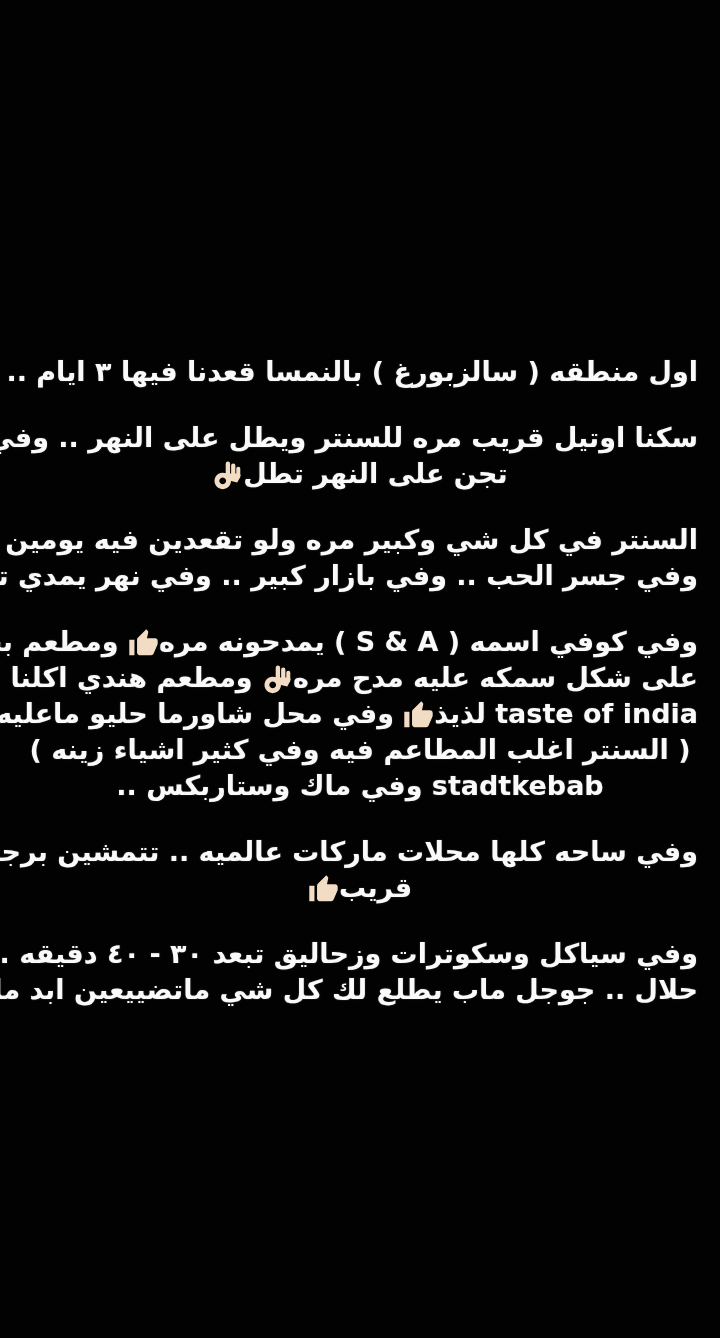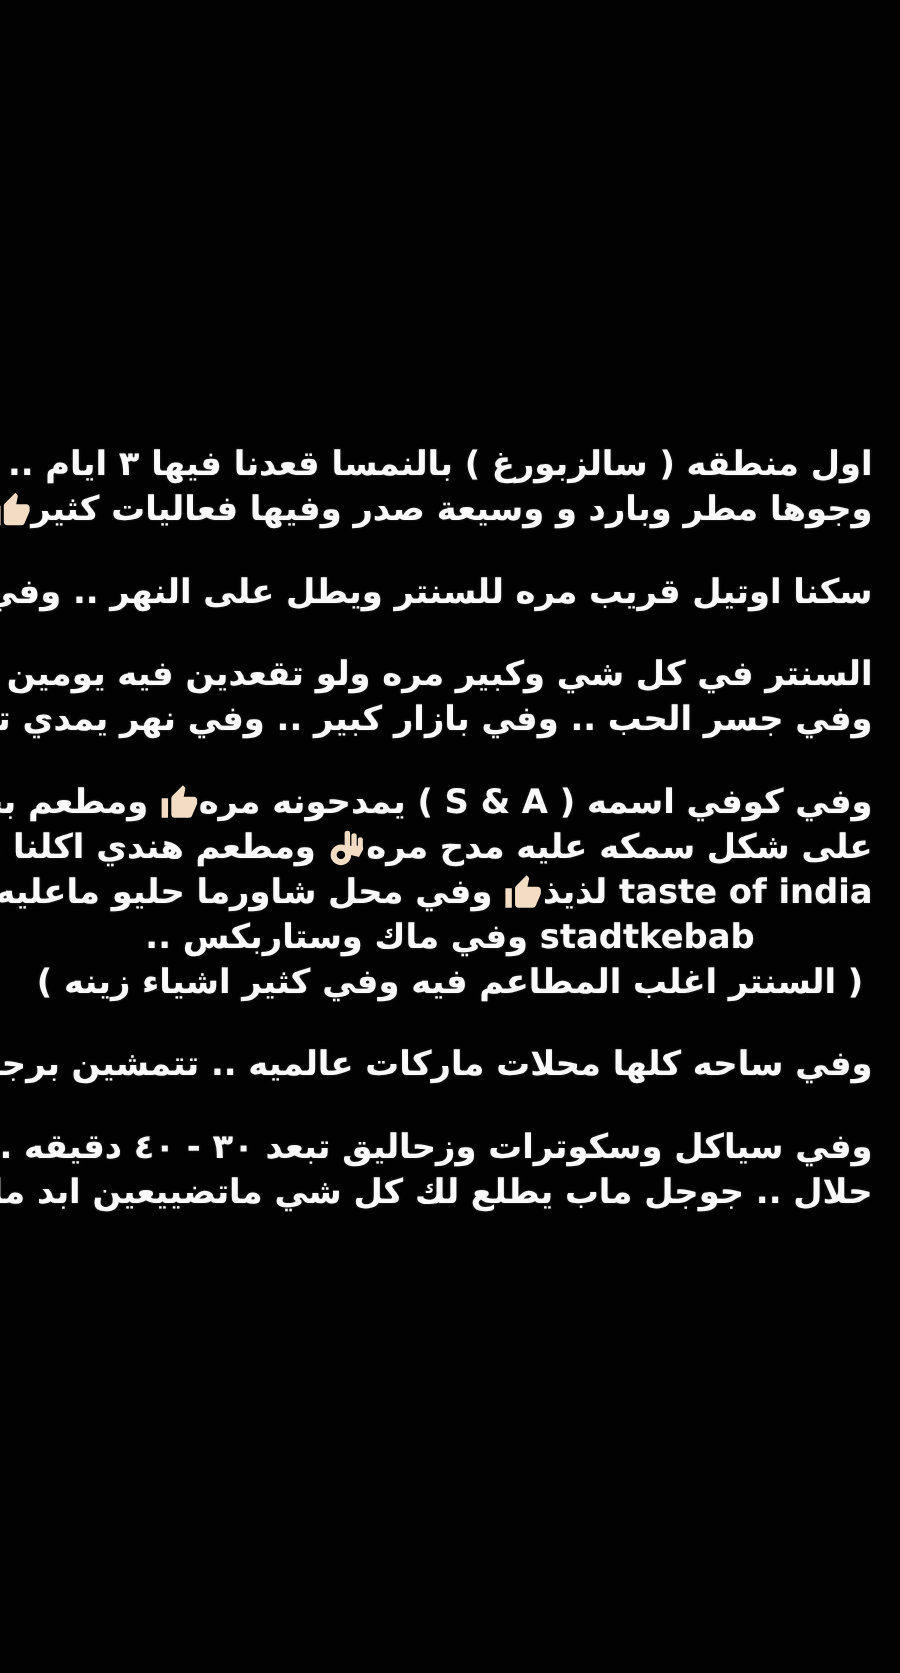--- a/index.html
+++ b/index.html
@@ -46,49 +46,56 @@
     display: inline-block;
   }
 </style>
 </head>
 <body>
 
 <div class="story-canvas">
   <div class="story-text-block">
       <div class="story-paragraph">
         <div class="story-line">اول منطقه ( سالزبورغ ) بالنمسا قعدنا فيها ٣ ايام .. تجن حبيتها</div>
-        <div class="story-line">وجوها مطر وبارد و وسيعة صدر وفيها فعاليات كثير<span class="emoji"><svg viewBox="0 0 24 24">
-              <path fill="#f2dcc3" d="M1 21h4V9H1v12zM23 10c0-1.1-.9-2-2-2h-6.31l.95-4.57.03-.32c0-.41-.17-.79-.44-1.06L14.17 1 7.58 7.59C7.22 7.95 7 8.45 7 9v10c0 1.1.9 2 2 2h9c.83 0 1.54-.5 1.84-1.22l3.02-7.05c.09-.23.14-.47.14-.73v-2z"></path>
-            </svg></span></div>
       </div>
       <div class="story-paragraph">
         <div class="story-line">سكنا اوتيل قريب مره للسنتر ويطل على النهر .. وفي كثير اوتيلات</div>
+        <div class="story-line">تجن على النهر تطل<span class="emoji"><svg viewBox="0 0 24 24">
+              <rect fill="#f2dcc3" x="10.6" y="1.2" width="3.4" height="12" rx="1.7"></rect>
+              <rect fill="#f2dcc3" x="14.8" y="2.8" width="3.3" height="10.5" rx="1.6"></rect>
+              <rect fill="#f2dcc3" x="18.8" y="5.2" width="3.1" height="8.5" rx="1.5"></rect>
+              <path fill="#f2dcc3" d="M9 10.5h12c.8 0 1.5 1.5.8 2.8l-2.3 4.2-8-2z"></path>
+              <path fill="#f2dcc3" fill-rule="evenodd" d="M8.3 9.8a6.4 6.4 0 1 0 .02 0Zm0 3.8a2.6 2.6 0 1 1-.02 0Z"></path>
+            </svg></span></div>
       </div>
       <div class="story-paragraph">
         <div class="story-line">السنتر في كل شي وكبير مره ولو تقعدين فيه يومين كامله عادي</div>
         <div class="story-line">وفي جسر الحب .. وفي بازار كبير .. وفي نهر يمدي تجلسين عنده</div>
       </div>
       <div class="story-paragraph">
         <div class="story-line">وفي كوفي اسمه ( S &amp; A ) يمدحونه مره<span class="emoji"><svg viewBox="0 0 24 24">
               <path fill="#f2dcc3" d="M1 21h4V9H1v12zM23 10c0-1.1-.9-2-2-2h-6.31l.95-4.57.03-.32c0-.41-.17-.79-.44-1.06L14.17 1 7.58 7.59C7.22 7.95 7 8.45 7 9v10c0 1.1.9 2 2 2h9c.83 0 1.54-.5 1.84-1.22l3.02-7.05c.09-.23.14-.47.14-.73v-2z"></path>
             </svg></span> ومطعم بحري علامته</div>
         <div class="story-line">على شكل سمكه عليه مدح مره<span class="emoji"><svg viewBox="0 0 24 24">
               <rect fill="#f2dcc3" x="10.6" y="1.2" width="3.4" height="12" rx="1.7"></rect>
               <rect fill="#f2dcc3" x="14.8" y="2.8" width="3.3" height="10.5" rx="1.6"></rect>
               <rect fill="#f2dcc3" x="18.8" y="5.2" width="3.1" height="8.5" rx="1.5"></rect>
               <path fill="#f2dcc3" d="M9 10.5h12c.8 0 1.5 1.5.8 2.8l-2.3 4.2-8-2z"></path>
               <path fill="#f2dcc3" fill-rule="evenodd" d="M8.3 9.8a6.4 6.4 0 1 0 .02 0Zm0 3.8a2.6 2.6 0 1 1-.02 0Z"></path>
             </svg></span> ومطعم هندي اكلنا فيه اسمه</div>
         <div class="story-line">taste of india لذيذ<span class="emoji"><svg viewBox="0 0 24 24">
               <path fill="#f2dcc3" d="M1 21h4V9H1v12zM23 10c0-1.1-.9-2-2-2h-6.31l.95-4.57.03-.32c0-.41-.17-.79-.44-1.06L14.17 1 7.58 7.59C7.22 7.95 7 8.45 7 9v10c0 1.1.9 2 2 2h9c.83 0 1.54-.5 1.84-1.22l3.02-7.05c.09-.23.14-.47.14-.73v-2z"></path>
             </svg></span> وفي محل شاورما حليو ماعليه اسمه</div>
+        <div class="story-line">( السنتر اغلب المطاعم فيه وفي كثير اشياء زينه )</div>
         <div class="story-line">stadtkebab وفي ماك وستاربكس ..</div>
-        <div class="story-line">( السنتر اغلب المطاعم فيه وفي كثير اشياء زينه )</div>
       </div>
       <div class="story-paragraph">
         <div class="story-line">وفي ساحه كلها محلات ماركات عالميه .. تتمشين برجلينك كل شي</div>
+        <div class="story-line">قريب<span class="emoji"><svg viewBox="0 0 24 24">
+              <path fill="#f2dcc3" d="M1 21h4V9H1v12zM23 10c0-1.1-.9-2-2-2h-6.31l.95-4.57.03-.32c0-.41-.17-.79-.44-1.06L14.17 1 7.58 7.59C7.22 7.95 7 8.45 7 9v10c0 1.1.9 2 2 2h9c.83 0 1.54-.5 1.84-1.22l3.02-7.05c.09-.23.14-.47.14-.73v-2z"></path>
+            </svg></span></div>
       </div>
       <div class="story-paragraph">
         <div class="story-line">وفي سياكل وسكوترات وزحاليق تبعد ٣٠ - ٤٠ دقيقه .. وبقالات</div>
         <div class="story-line">حلال .. جوجل ماب يطلع لك كل شي ماتضييعين ابد ماشاءالله</div>
       </div>
     </div>
 </div>
 
 </body></html>

